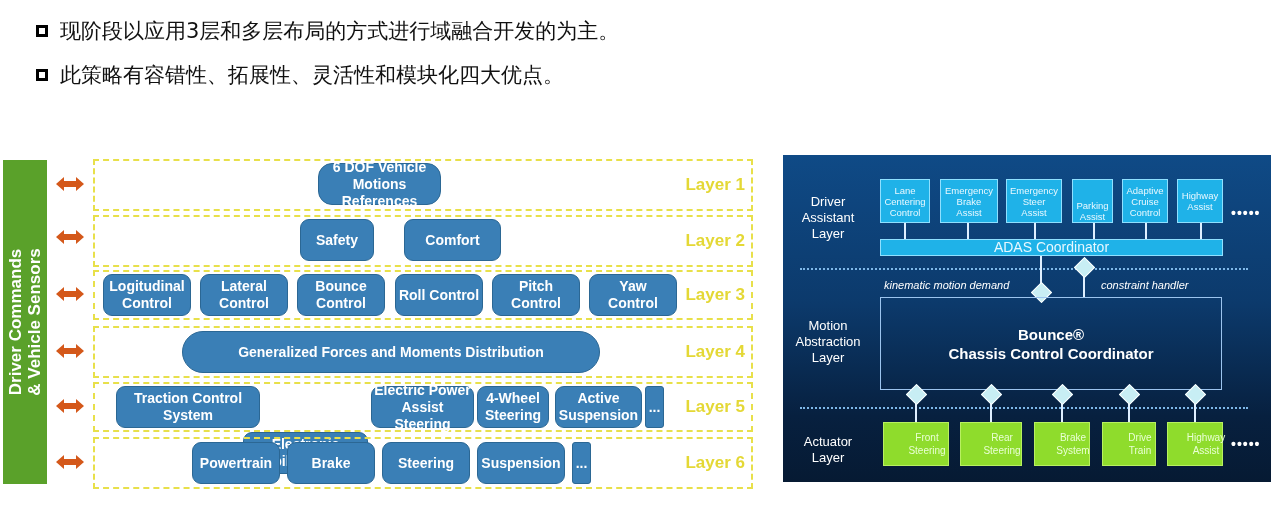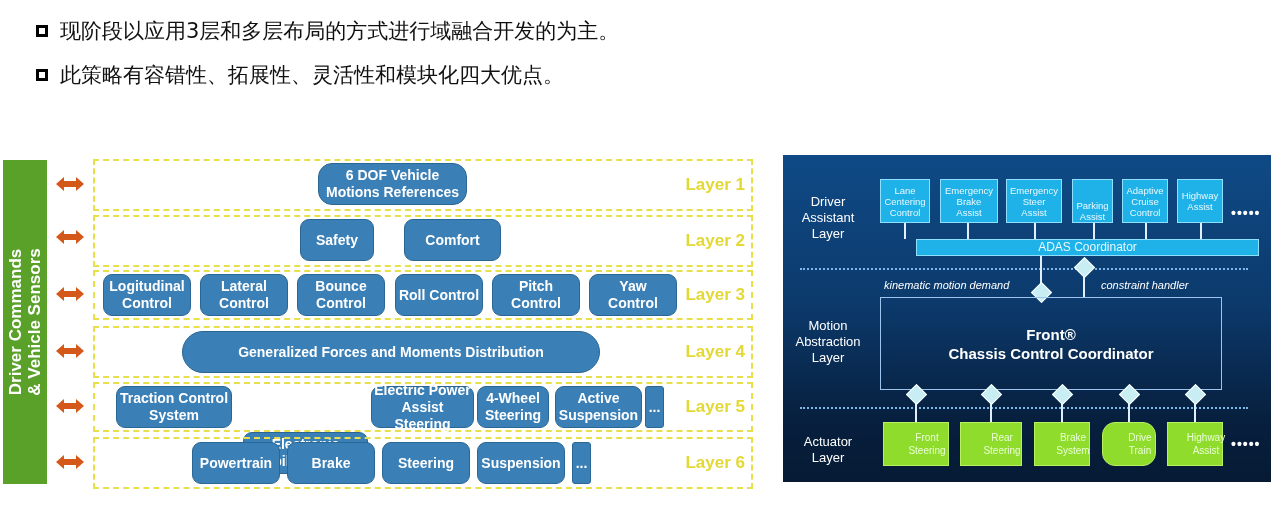--- a/index.html
+++ b/index.html
@@ -71,21 +71,21 @@
   <svg class="arrow" style="top:399px" viewBox="0 0 28 14">
       <path d="M0 7 L8 0 L8 4 L20 4 L20 0 L28 7 L20 14 L20 10 L8 10 L8 14 Z" fill="#d4581a"></path>
     </svg>
   <svg class="arrow" style="top:455px" viewBox="0 0 28 14">
       <path d="M0 7 L8 0 L8 4 L20 4 L20 0 L28 7 L20 14 L20 10 L8 10 L8 14 Z" fill="#d4581a"></path>
     </svg>
 
   <div class="layer" style="top:159px;height:52px;">
     <span class="layer-label">Layer 1</span>
   </div>
-  <div class="blk" style="left:318px;top:163px;width:149px;height:42px;border-radius:14px;text-align:center;">
+  <div class="blk" style="left:318px;top:163px;width:123px;height:42px;border-radius:14px;text-align:center;">
     <div>
         <div>6 DOF Vehicle</div>
         <div>Motions References</div>
       </div>
   </div>
 
   <div class="layer" style="top:215px;height:52px;">
     <span class="layer-label">Layer 2</span>
   </div>
   <div class="blk" style="left:300px;top:219px;width:74px;height:42px;">
@@ -135,21 +135,21 @@
   <div class="layer" style="top:326px;height:52px;">
     <span class="layer-label">Layer 4</span>
   </div>
   <div class="blk" style="left:182px;top:331px;width:418px;height:42px;border-radius:21px;align-items:center;">
       <span>Generalized Forces and Moments Distribution</span>
     </div>
 
   <div class="layer" style="top:382px;height:50px;">
     <span class="layer-label">Layer 5</span>
   </div>
-  <div class="blk" style="left:116px;top:386px;width:116px;height:42px;">
+  <div class="blk" style="left:116px;top:386px;width:144px;height:42px;">
       <div>
         <div>Traction Control</div>
         <div>System</div>
       </div>
     </div>
   <div class="blk" style="left:243px;top:386px;width:125px;height:42px;margin-top:46px;">
       <div>
         <div>Electronic</div>
         <div>Stability Control</div>
       </div>
@@ -255,37 +255,37 @@
     </div>
   </div>
 <div class="cyan" style="left:1177px;top:179px;width:46px;height:44px;">
     <div>
       <div>Highway</div>
       <div>Assist</div>
     </div>
   </div>
 <div class="dots" style="left:1231px;top:205px;">•••••</div>
 
-<div class="cyan" style="left:880px;top:239px;width:343px;height:17px;font-size:12px;margin-left:36px;">
+<div class="cyan" style="left:880px;top:239px;width:343px;height:17px;font-size:14px;">
     <span>ADAS Coordinator</span>
   </div>
 
 <div class="dotline" style="left:800px;top:268px;"></div>
 <div class="dotline" style="left:800px;top:407px;"></div>
 
 <div class="vline" style="left:1040px;top:256px;height:36px;"></div>
 <div class="vline" style="left:1083px;top:262px;height:36px;"></div>
 <div class="diamond" style="left:1077px;top:260px;"></div>
 <div class="diamond" style="left:1034px;top:285px;"></div>
 
 <div class="italic" style="left:884px;top:279px;">kinematic motion demand</div>
 <div class="italic" style="left:1101px;top:279px;">constraint handler</div>
 
 <div class="coord-box">
-  <div>Front®</div>
+  <div>Bounce®</div>
   <div>Chassis Control Coordinator</div>
 </div>
 
 <div class="vline" style="left:915px;top:392px;height:30px;"></div>
 <div class="vline" style="left:990px;top:392px;height:30px;"></div>
 <div class="vline" style="left:1061px;top:392px;height:30px;"></div>
 <div class="vline" style="left:1128px;top:392px;height:30px;"></div>
 <div class="vline" style="left:1194px;top:392px;height:30px;"></div>
 <div class="diamond" style="left:909px;top:387px;"></div>
 <div class="diamond" style="left:984px;top:387px;"></div>
@@ -304,21 +304,21 @@
       <div>Rear</div>
       <div>Steering</div>
     </div>
   </div>
 <div class="green" style="left:1034px;top:422px;width:56px;height:44px;">
     <div>
       <div>Brake</div>
       <div>System</div>
     </div>
   </div>
-<div class="green" style="left:1102px;top:422px;width:54px;height:44px;border-radius:13px;">
+<div class="green" style="left:1102px;top:422px;width:54px;height:44px;">
     <div>
       <div>Drive</div>
       <div>Train</div>
     </div>
   </div>
 <div class="green" style="left:1167px;top:422px;width:56px;height:44px;">
     <div>
       <div>Highway</div>
       <div>Assist</div>
     </div>

